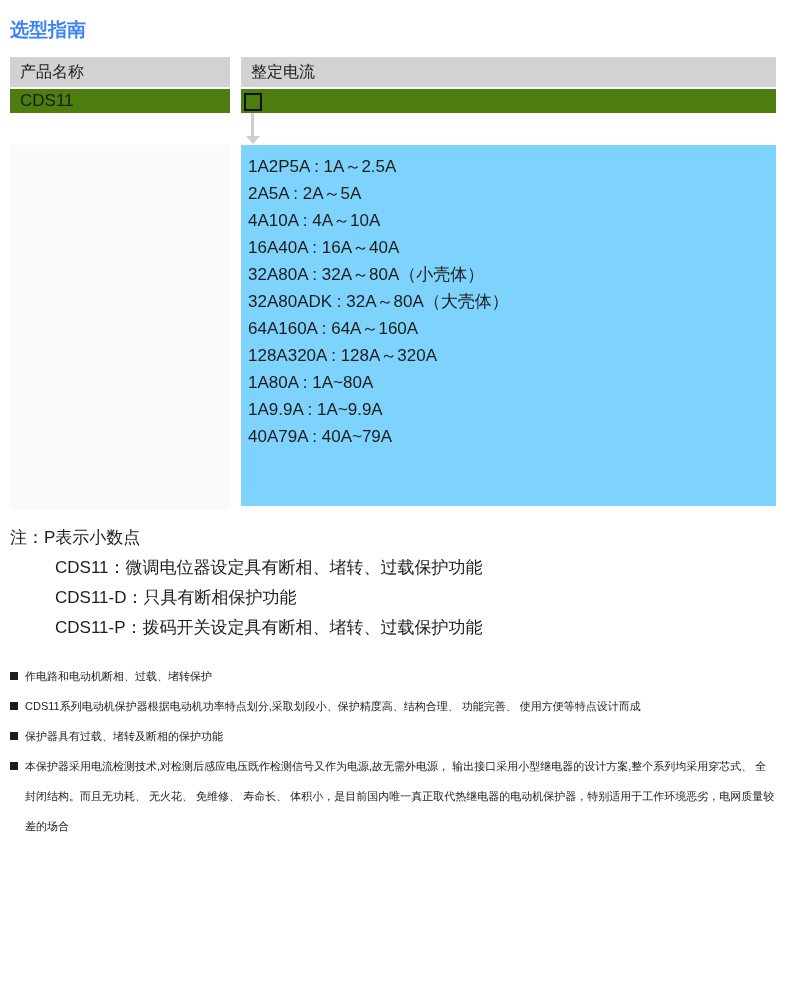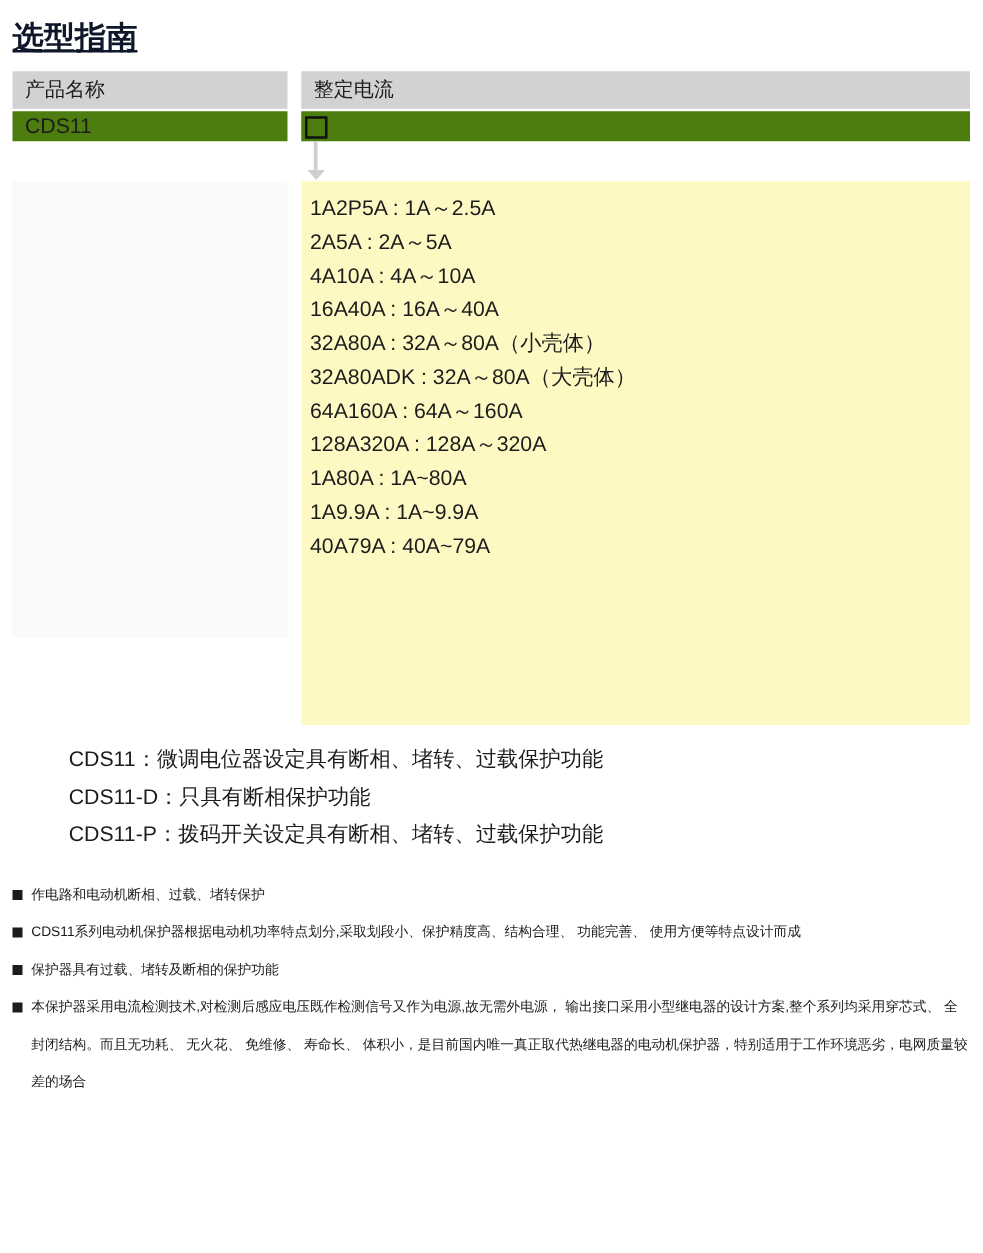--- a/index.html
+++ b/index.html
@@ -11,26 +11,25 @@
     width: 786px;
     height: 1002px;
     font-family: "Liberation Sans", "DejaVu Sans", sans-serif;
     color: #1c1c1c;
     overflow: hidden;
   }
   .content {
     padding: 0 10px;
   }
   .section-title {
-    color: #0f172a;
-    font-size: 25px;
+    color: #3b82f6;
+    font-size: 19px;
     font-weight: bold;
     margin: 0;
     line-height: 26px;
-    text-decoration: underline;
   }
   #selection-title { padding-top: 17px; }
   #features-title  { margin-top: 36px; }
 
   
   .sel-table {
     position: relative;
     margin-top: 14px;
     width: 766px;
   }
@@ -81,22 +80,22 @@
     height: 0;
     border-left: 7px solid transparent;
     border-right: 7px solid transparent;
     border-top: 8px solid #cfcfcf;
   }
   .options-row .cell-left {
     background: #fbfaf8;
     height: 365px;
   }
   .options-row .cell-right {
-    background: #fef9c3;
-    height: 435px;
+    background: #7dd3fc;
+    height: 361px;
     padding: 8px 0 0 7px;
   }
   .option-line {
     font-size: 17px;
     line-height: 27px;
     white-space: nowrap;
   }
 
   
   .notes {
@@ -162,20 +161,21 @@
         <div class="option-line">128A320A : 128A～320A</div>
         <div class="option-line">1A80A : 1A~80A</div>
         <div class="option-line">1A9.9A : 1A~9.9A</div>
         <div class="option-line">40A79A : 40A~79A</div>
       </div>
     </div>
 
   </div>
 
   <div class="notes">
+    <div class="note-first">注：P表示小数点</div>
     <div class="note-item">CDS11：微调电位器设定具有断相、堵转、过载保护功能</div>
     <div class="note-item">CDS11-D：只具有断相保护功能</div>
     <div class="note-item">CDS11-P：拨码开关设定具有断相、堵转、过载保护功能</div>
   </div>
 
 
   <div class="features">
     <div class="feature">
       <span class="bullet-marker"></span>
       <span class="feature-text">作电路和电动机断相、过载、堵转保护</span>

